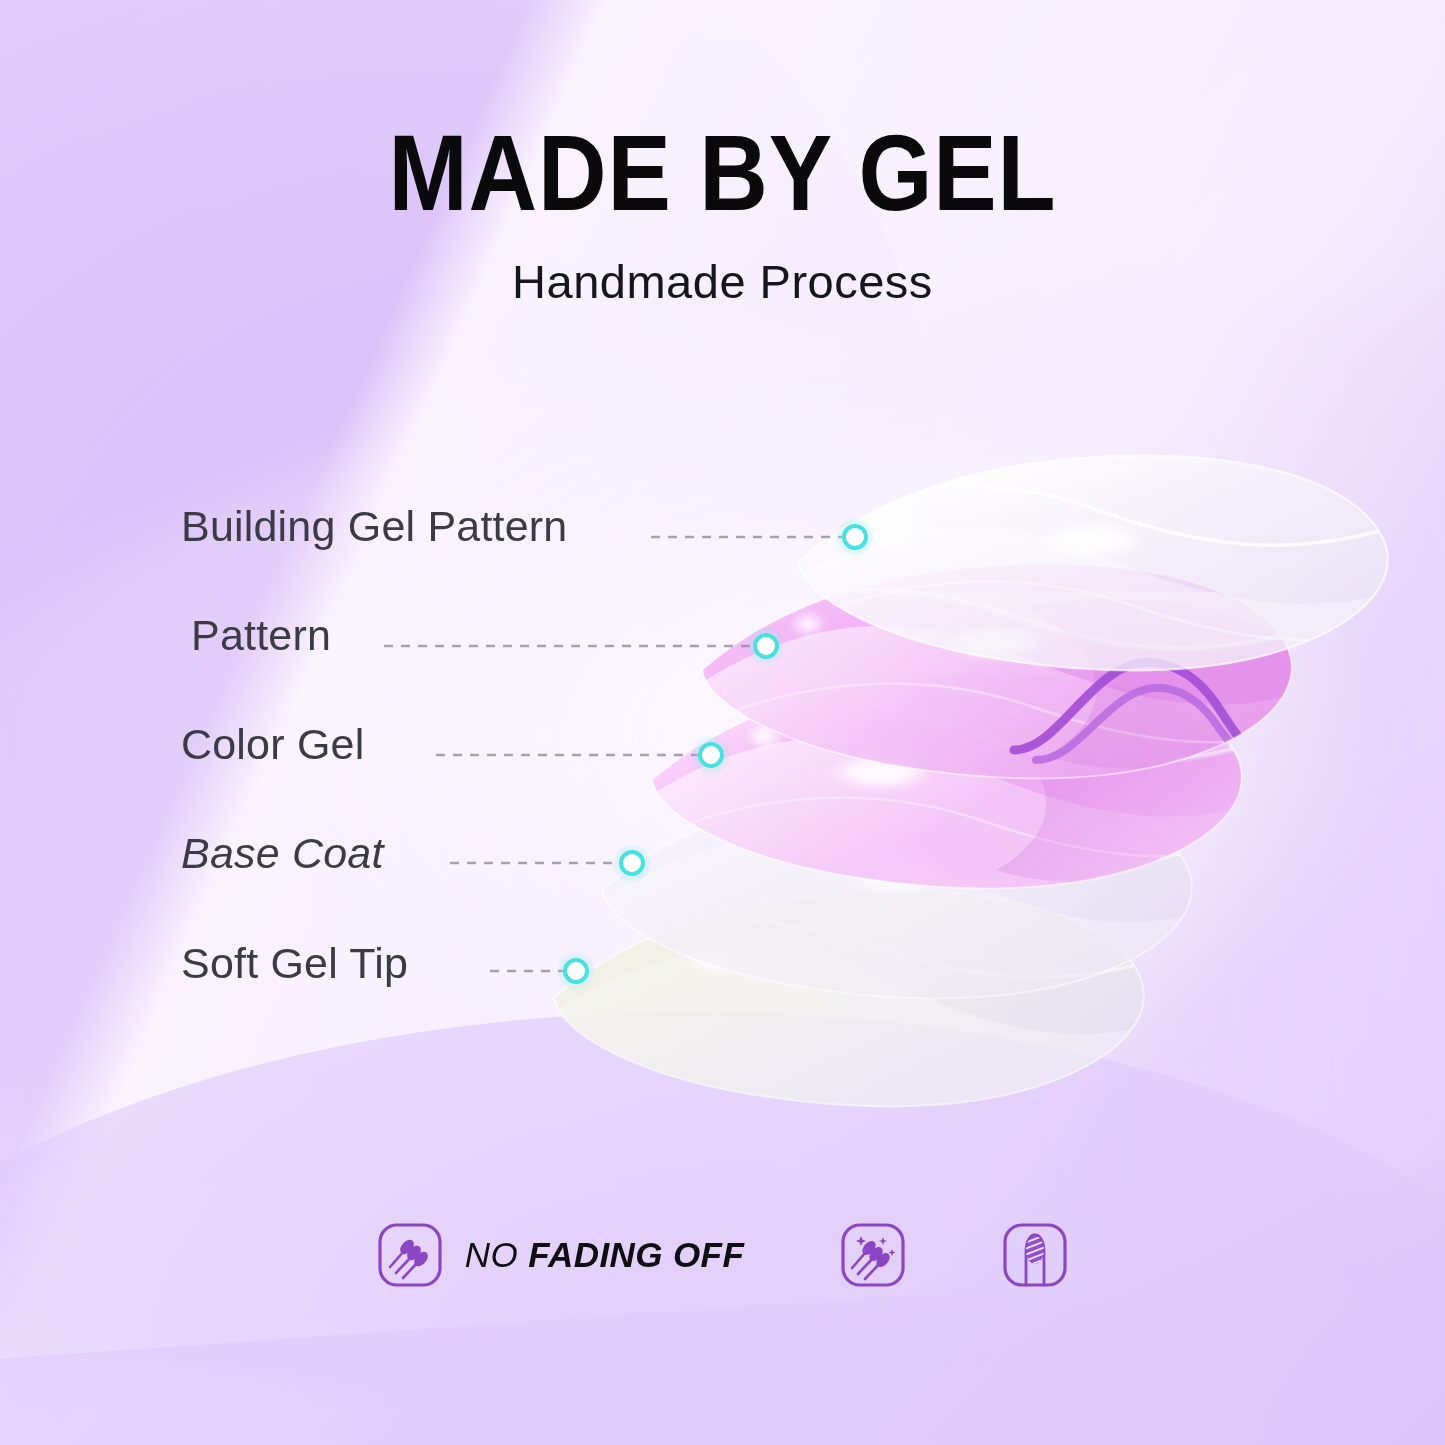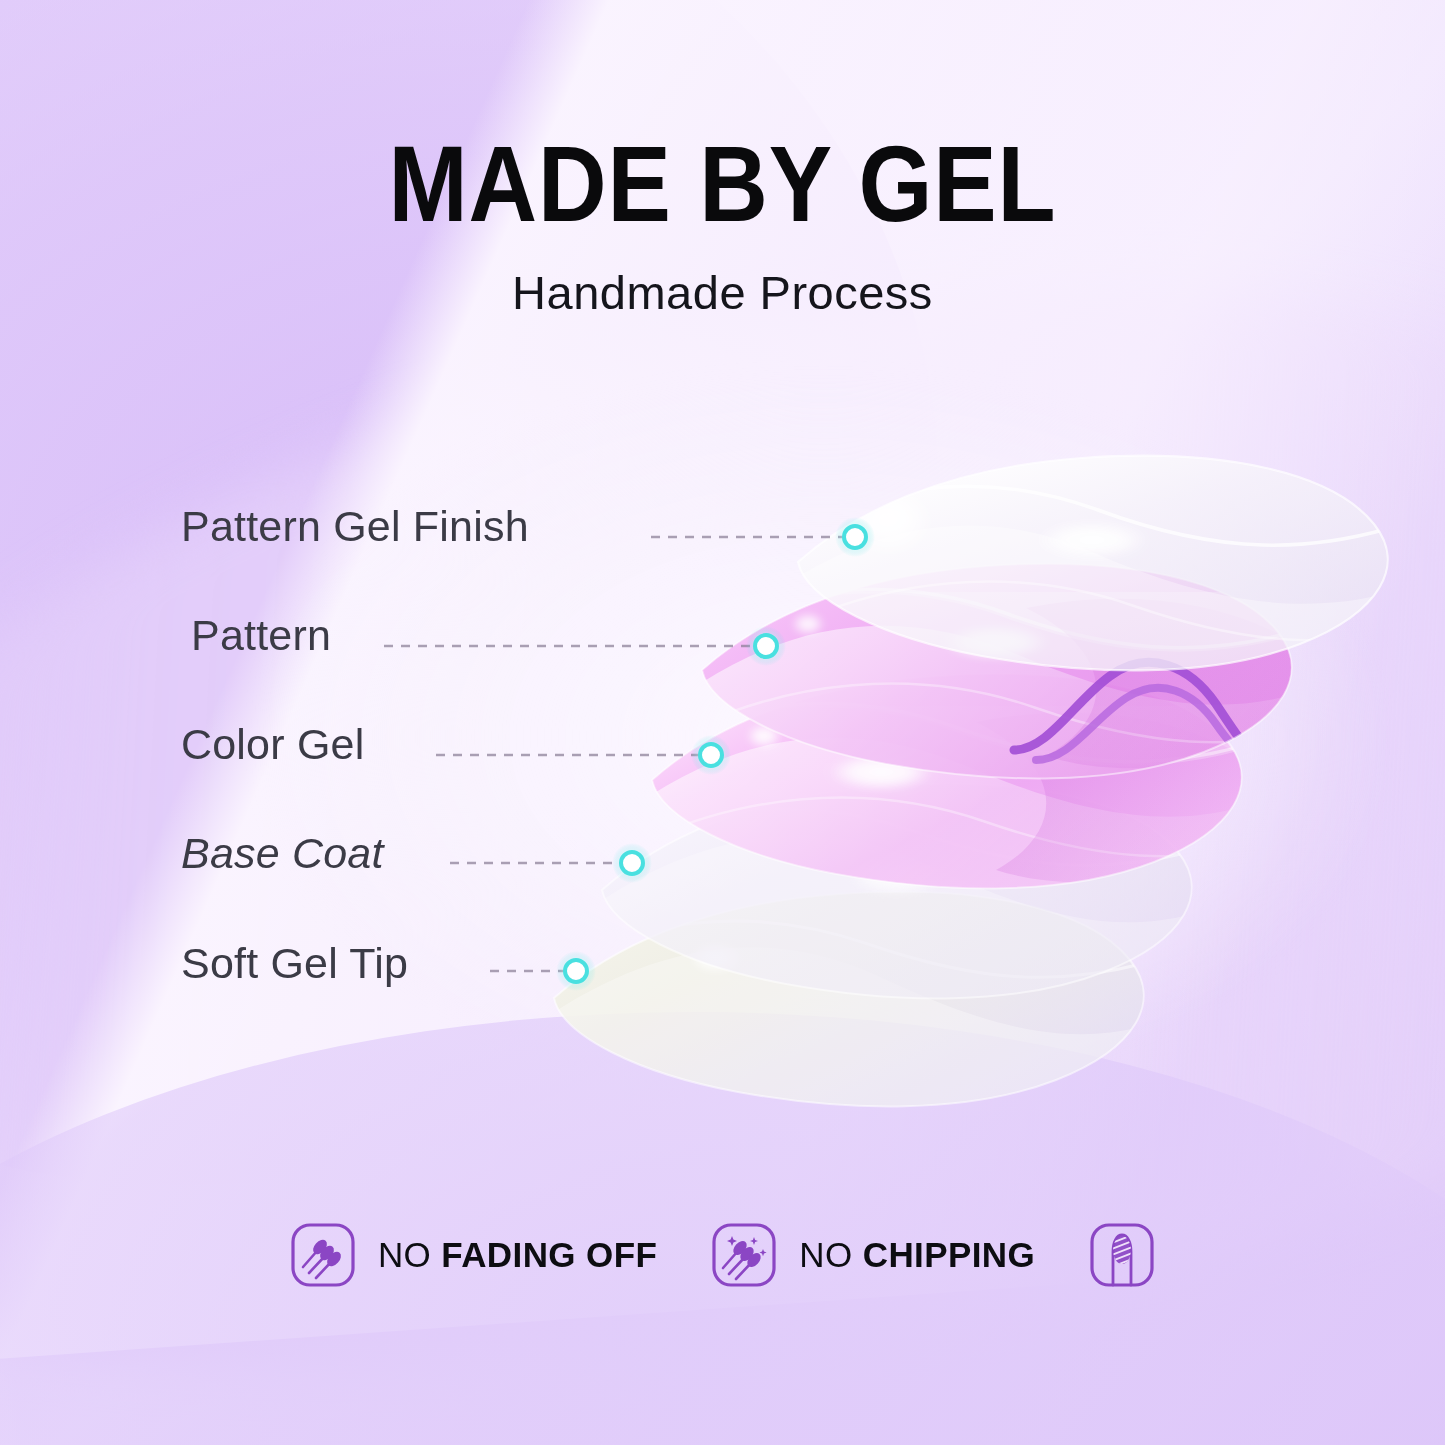--- a/index.html
+++ b/index.html
@@ -41,21 +41,21 @@
     background:radial-gradient(ellipse at 50% 38%, rgba(224,204,250,.9) 0%, rgba(222,200,250,.6) 52%, rgba(222,200,250,0) 78%);
     border-radius:50% 50% 0 0;
   }
   .bg-glow-mid{
     position:absolute;left:18%;top:26%;width:78%;height:50%;
     background:radial-gradient(ellipse at 50% 50%, rgba(253,250,255,.85) 0%, rgba(250,246,255,.45) 45%, rgba(250,246,255,0) 72%);
     filter:blur(10px);
   }
 
   
-  .header{position:absolute;left:0;right:0;top:129px;text-align:center;}
+  .header{position:absolute;left:0;right:0;top:118px;text-align:center;}
   .title{
     font-family:"Liberation Sans Narrow","Liberation Sans",sans-serif;
     font-weight:700;font-size:108px;line-height:1.02;letter-spacing:1px;
     color:#0a0a0c;margin:0;
     transform:scaleX(.88);transform-origin:center;
     white-space:nowrap;
   }
   .subtitle{
     margin:26px 0 16px 0;font-size:47px;font-weight:400;color:#15151c;
     letter-spacing:.5px;white-space:nowrap;
@@ -76,21 +76,22 @@
   .lbl-0{left:181px;top:505px;}
   .lbl-1{left:191px;top:614px;text-align:center;}
   .lbl-2{left:181px;top:723px;}
   .lbl-3{left:181px;top:832px;font-style:italic;}
   .lbl-4{left:181px;top:942px;}
 
   
   .badges{
     position:absolute;left:0;right:0;top:1222px;
     display:flex;justify-content:center;align-items:center;
-    gap:54px;
+    gap:96px;
+    font-style:italic;
   }
   .badge{display:flex;align-items:center;gap:22px;}
   .badge-icon{width:66px;height:66px;flex:0 0 66px;}
   .badge-text{font-size:35px;color:#0d0d12;letter-spacing:.4px;white-space:nowrap;}
   .badge-text .lite{font-weight:400;}
   .badge-text .bold{font-weight:700;}
 </style>
 </head>
 <body>
 
@@ -291,21 +292,21 @@
         </g>
         <g>
           <circle cx="576" cy="971" r="20" fill="url(#dotGlow)" opacity="0.55"></circle>
           <circle cx="576" cy="971" r="11" fill="#ffffff" stroke="#49e0e0" stroke-width="4"></circle>
         </g>
       </g>
     </svg>
   </div>
 
   <div class="labels">
-    <div class="layer-label lbl-0">Pattern Gel Finish</div>
+    <div class="layer-label lbl-0">Building Gel Pattern</div>
     <div class="layer-label lbl-1">Pattern</div>
     <div class="layer-label lbl-2">Color Gel</div>
     <div class="layer-label lbl-3">Base Coat</div>
     <div class="layer-label lbl-4">Soft Gel Tip</div>
   </div>
 
   <div class="badges">
 
     <div class="badge">
       <span class="badge-icon">
@@ -341,23 +342,20 @@
             <ellipse cx="29" cy="26" rx="5.2" ry="8.2" transform="rotate(42 29 26)"></ellipse>
             <ellipse cx="36" cy="32" rx="5.2" ry="8.2" transform="rotate(42 36 32)"></ellipse>
             <ellipse cx="43" cy="38" rx="5.2" ry="8.2" transform="rotate(42 43 38)"></ellipse>
           </g>
           <g fill="#8b46c4">
             <path d="M21,14 L22.4,17.6 L26,19 L22.4,20.4 L21,24 L19.6,20.4 L16,19 L19.6,17.6 Z"></path>
             <path d="M43,15 L44.1,17.9 L47,19 L44.1,20.1 L43,23 L41.9,20.1 L39,19 L41.9,17.9 Z"></path>
             <path d="M52,27 L53,29.6 L55.6,30.6 L53,31.6 L52,34.2 L51,31.6 L48.4,30.6 L51,29.6 Z"></path>
           </g>
         </svg>
-      </span>
-      <span class="badge-text">
-        <span class="lite">NO </span><span class="bold">CHIPPING</span>
       </span>
     </div>
 
     <div class="badge">
       <span class="badge-icon">
         <svg viewBox="0 0 66 66" width="66" height="66" xmlns="http://www.w3.org/2000/svg">
           <defs>
             <clipPath id="nailClip">
               <ellipse cx="33" cy="28" rx="9" ry="14"></ellipse>
             </clipPath>

